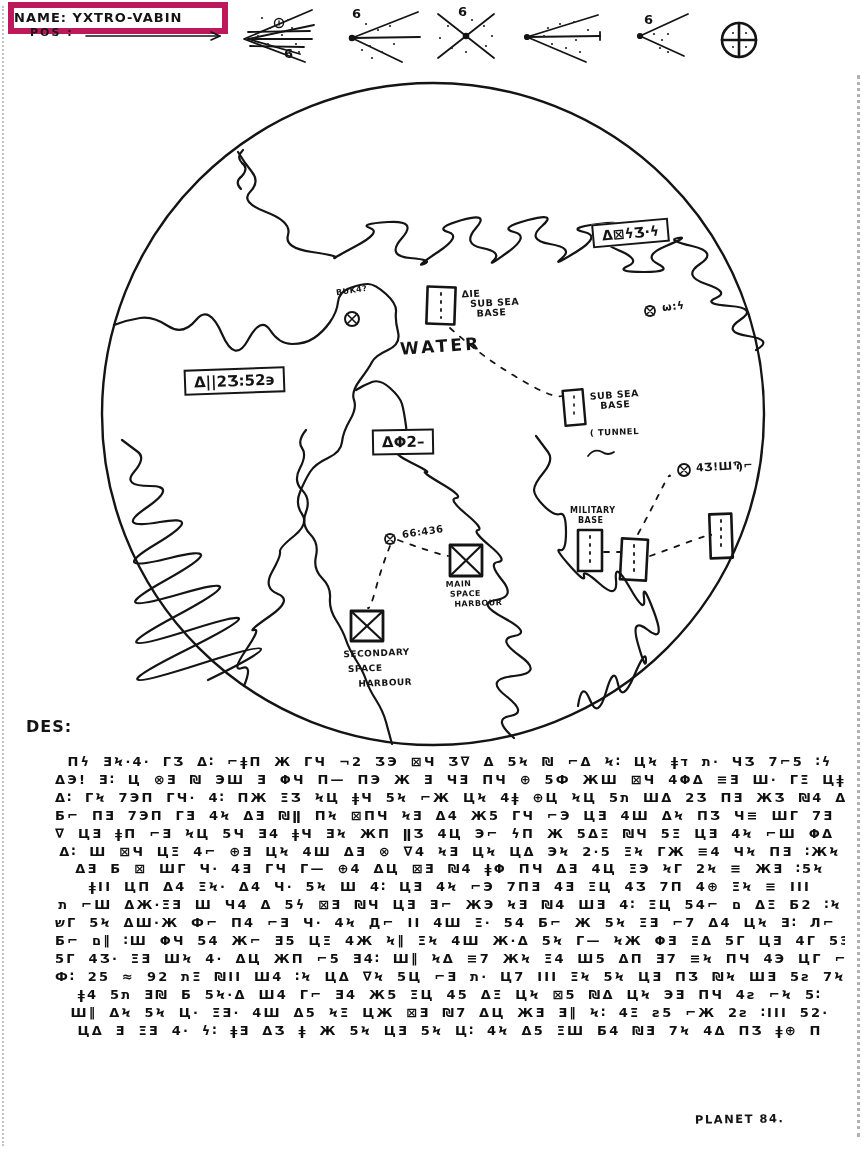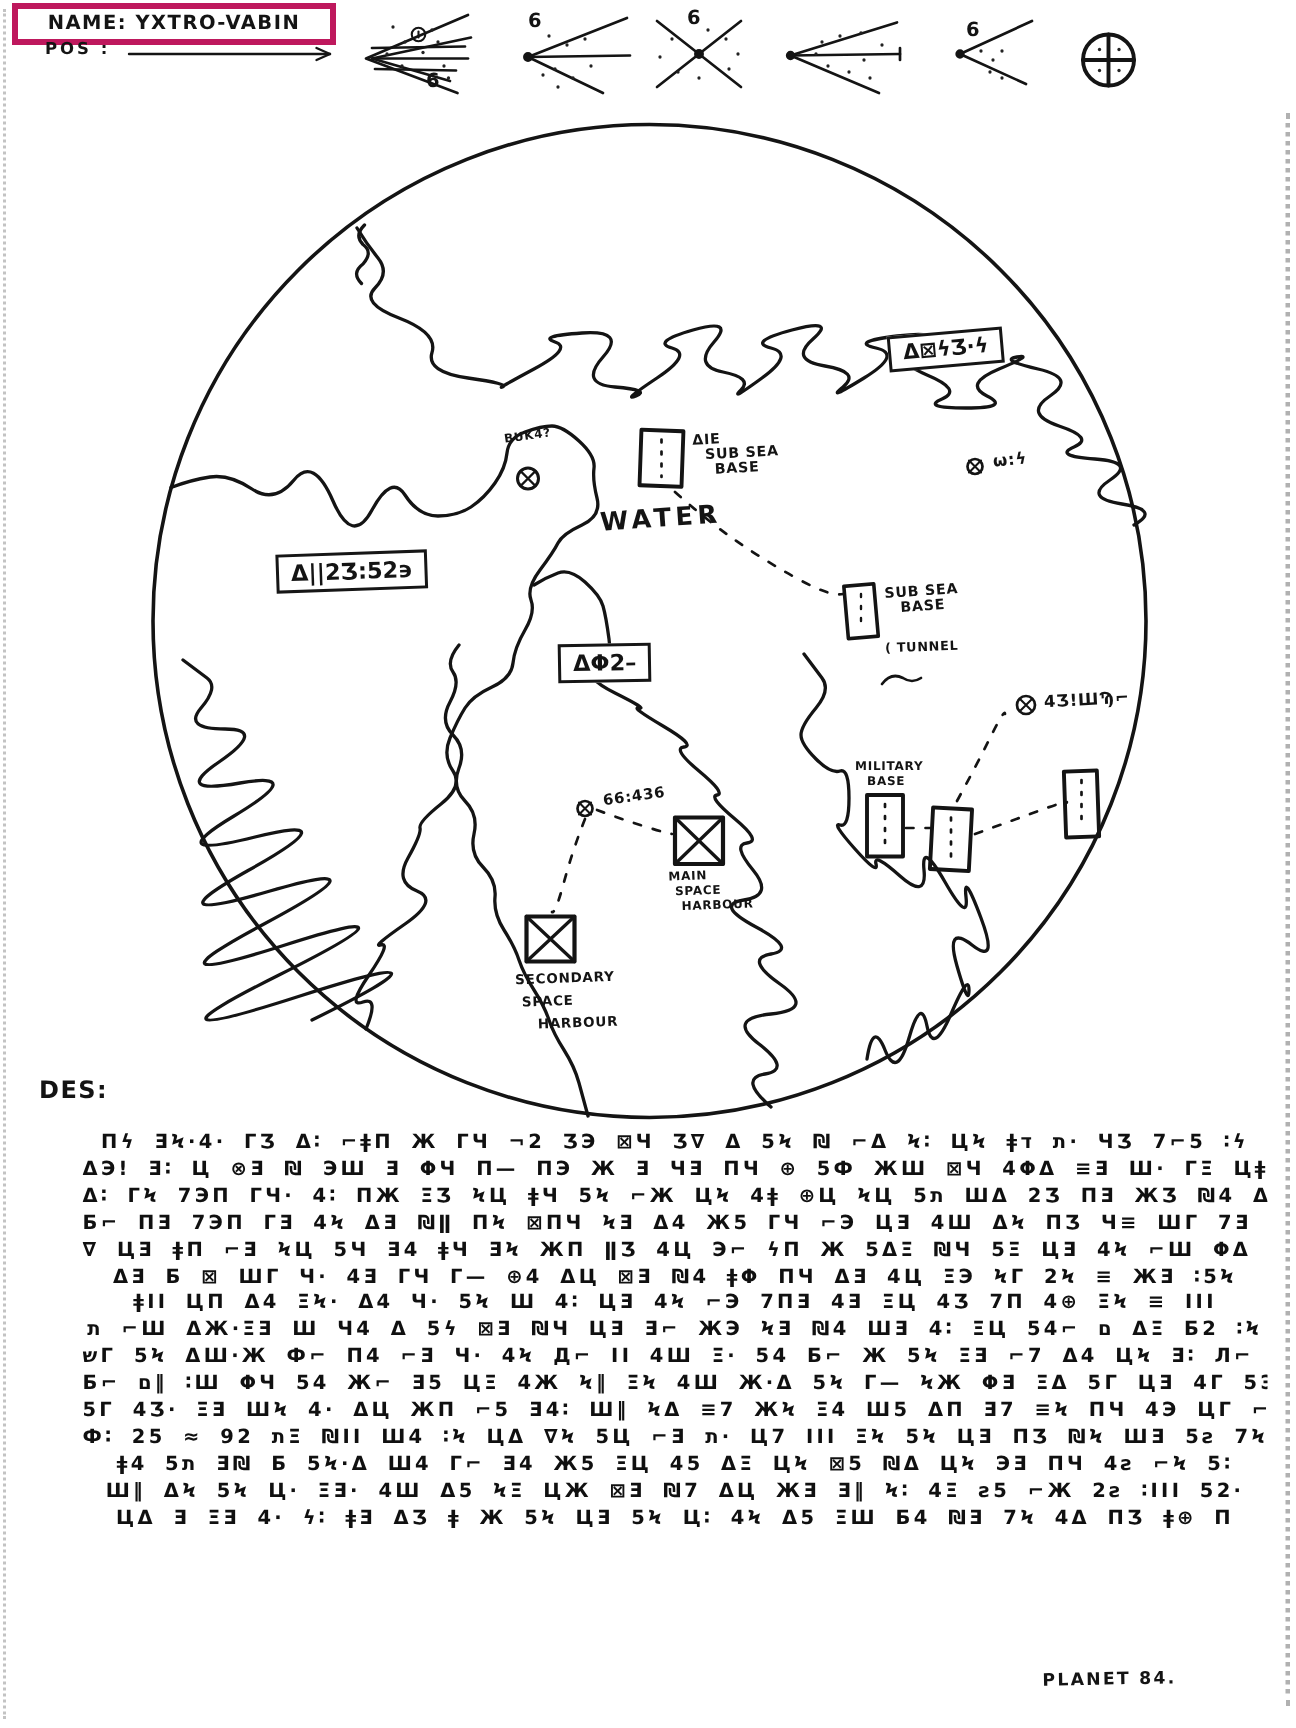--- a/index.html
+++ b/index.html
@@ -16,22 +16,22 @@
   svg{position:absolute;left:0;top:0;}
 </style>
 </head>
 <body>
 
 <div id="sheet">
 
   <div class="edge" style="left:2px;top:6px;height:1140px;border-left:2px dotted #888;"></div>
   <div class="edge" style="right:4px;top:75px;height:1062px;border-left:3px dotted #666;"></div>
 
-  <div class="abs hand" style="left:8px;top:2px;width:208px;height:20px;border:4px solid #be185d;
-              font-size:13px;letter-spacing:1px;text-align:center;line-height:20px;">
+  <div class="abs hand" style="left:8px;top:2px;width:208px;height:20px;border:6px solid #be185d;
+              font-size:13px;letter-spacing:1px;text-align:left;line-height:20px;">
     <span>NAME: YXTRO-VABIN</span>
   </div>
   <div class="abs hand" style="left:30px;top:26px;font-size:11px;letter-spacing:2px;">POS :</div>
 
   <svg width="864" height="1152" viewBox="0 0 864 1152">
     <g stroke="#141414" fill="none" stroke-linecap="round" stroke-linejoin="round">
 
       <g stroke-width="1.6">
         <path d="M86,36 L220,36"></path>
           <path d="M220,36 l-9,-4 M220,36 l-9,4"></path>
@@ -261,20 +261,21 @@
     <div style="margin-left:14px;">HARBOUR</div>
   </div>
 
   <div class="abs hand" style="left:26px;top:717px;font-size:16px;letter-spacing:1px;">DES:</div>
   <div class="abs" style="left:55px;top:753px;width:790px;text-align:center;">
     <div class="aline">Πϟ ƎϞ·4· ΓƷ Δ∶ ⌐ǂΠ Ж ΓЧ ¬2 ƷЭ ⊠Ч Ʒ∇ Δ 5Ϟ ₪ ⌐Δ Ϟ∶ ЦϞ ǂת ד· ЧƷ 7⌐5 ∶ϟ</div>
     <div class="aline">ΔЭ! Ǝ∶ Ц ⊗Ǝ ₪ ЭШ Ǝ ΦЧ Π— ΠЭ Ж Ǝ ЧƎ ΠЧ ⊕ 5Ф ЖШ ⊠Ч 4ΦΔ ≡Ǝ Ш· ΓΞ ЦǂϞ</div>
     <div class="aline">Δ∶ ΓϞ 7ЭΠ ΓЧ· 4∶ ΠЖ ΞƷ ϞЦ ǂЧ 5Ϟ ⌐Ж ЦϞ 4ǂ ⊕Ц ϞЦ ת5 ШΔ 2Ʒ ΠƎ ЖƷ ₪4 Δ‖ ·ϟ</div>
     <div class="aline">Б⌐ ΠƎ 7ЭΠ ΓƎ 4Ϟ ΔƎ ₪ǁ ΠϞ ⊠ΠЧ ϞƎ Δ4 Ж5 ΓЧ ⌐Э ЦƎ 4Ш ΔϞ ΠƷ Ч≡ ШΓ 7Ǝ ∶∶</div>
     <div class="aline">∇ ЦƎ ǂΠ ⌐Ǝ ϞЦ 5Ч Ǝ4 ǂЧ ƎϞ ЖΠ ǁƷ 4Ц Э⌐ ϟΠ Ж 5ΔΞ ₪Ч 5Ξ ЦƎ 4Ϟ ⌐Ш ΦΔ Б7</div>
+    <div class="aline">Δ∶ Ш ⊠Ч ЦΞ 4⌐ ⊕Ǝ ЦϞ 4Ш ΔƎ ⊗ ∇4 ϞƎ ЦϞ ЦΔ ЭϞ 2·5 ΞϞ ΓЖ ≡4 ЧϞ ΠƎ ∶ЖϞ</div>
     <div class="aline">ΔƎ Б ⊠ ШΓ Ч· 4Ǝ ΓЧ Γ— ⊕4 ΔЦ ⊠Ǝ ₪4 ǂΦ ΠЧ ΔƎ 4Ц ΞЭ ϞΓ 2Ϟ ≡ ЖƎ ∶5Ϟ</div>
     <div class="aline">ǂII ЦΠ Δ4 ΞϞ· Δ4 Ч· 5Ϟ Ш 4∶ ЦƎ 4Ϟ ⌐Э 7ΠƎ 4Ǝ ΞЦ 4Ʒ 7Π 4⊕ ΞϞ ≡ III</div>
     <div class="aline">ת ⌐Ш ΔЖ·ΞƎ Ш Ч4 Δ 5ϟ ⊠Ǝ ₪Ч ЦƎ Ǝ⌐ ЖЭ ϞƎ ₪4 ШƎ 4∶ ΞЦ 5ם ⌐4 ΔΞ Б2 ∶Ϟ</div>
     <div class="aline">שΓ 5Ϟ ΔШ·Ж Ф⌐ Π4 ⌐Ǝ Ч· 4Ϟ Д⌐ II 4Ш Ξ· 54 Б⌐ Ж 5Ϟ ΞƎ ⌐7 Δ4 ЦϞ Ǝ∶ Л⌐ 5Γ</div>
     <div class="aline">Б⌐ ם‖ ∶Ш ΦЧ 54 Ж⌐ Ǝ5 ЦΞ 4Ж Ϟ‖ ΞϞ 4Ш Ж·Δ 5Ϟ Г— ϞЖ ΦƎ ΞΔ 5Γ ЦƎ 4Γ 5Э</div>
     <div class="aline">5Γ 4Ʒ· ΞƎ ШϞ 4· ΔЦ ЖΠ ⌐5 Ǝ4∶ Ш‖ ϞΔ ≡7 ЖϞ Ξ4 Ш5 ΔΠ Ǝ7 ≡Ϟ ΠЧ 4Э ЦΓ ⌐2</div>
     <div class="aline">Ф∶ 2ת 92 ≈ 5Ξ ₪II Ш4 ∶Ϟ ЦΔ ∇Ϟ 5Ц ⌐Ǝ ת· Ц7 III ΞϞ 5Ϟ ЦƎ ΠƷ ₪Ϟ ШƎ 5ƨ 7Ϟ</div>
     <div class="aline">ǂ4 ת5 Ǝ₪ Б 5Ϟ·Δ Ш4 Γ⌐ Ǝ4 Ж5 ΞЦ 45 ΔΞ ЦϞ ⊠5 ₪Δ ЦϞ ЭƎ ΠЧ 4ƨ ⌐Ϟ 5∶</div>
     <div class="aline">Ш‖ ΔϞ 5Ϟ Ц· ΞƎ· 4Ш Δ5 ϞΞ ЦЖ ⊠Ǝ ₪7 ΔЦ ЖƎ Ǝ‖ Ϟ∶ 4Ξ ƨ5 ⌐Ж 2ƨ ∶III 52·</div>
     <div class="aline">ЦΔ Ǝ ΞƎ 4· ϟ∶ ǂƎ ΔƷ ǂ Ж 5Ϟ ЦƎ 5Ϟ Ц∶ 4Ϟ Δ5 ΞШ Б4 ₪Ǝ 7Ϟ 4Δ ΠƷ ǂ⊕ Π</div>

